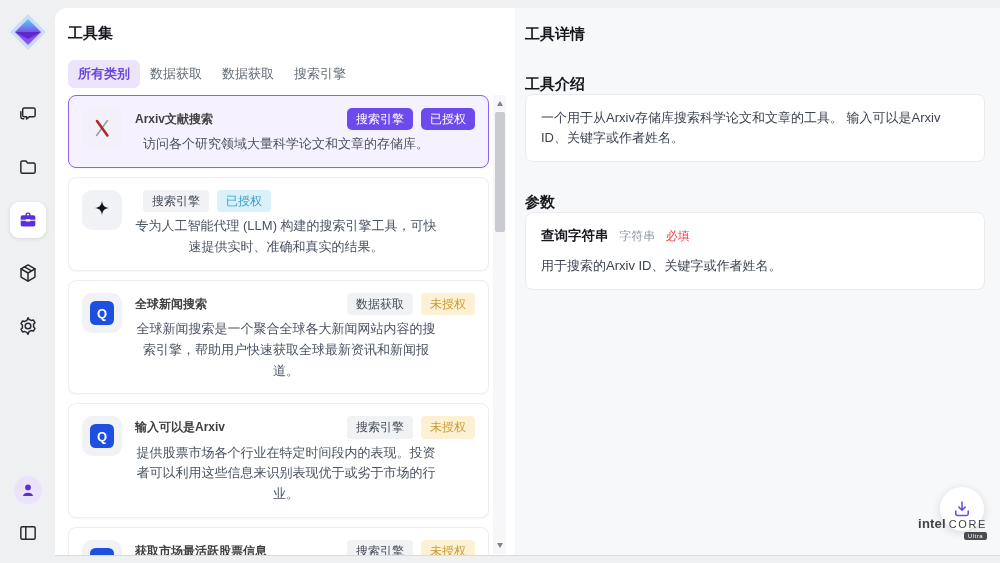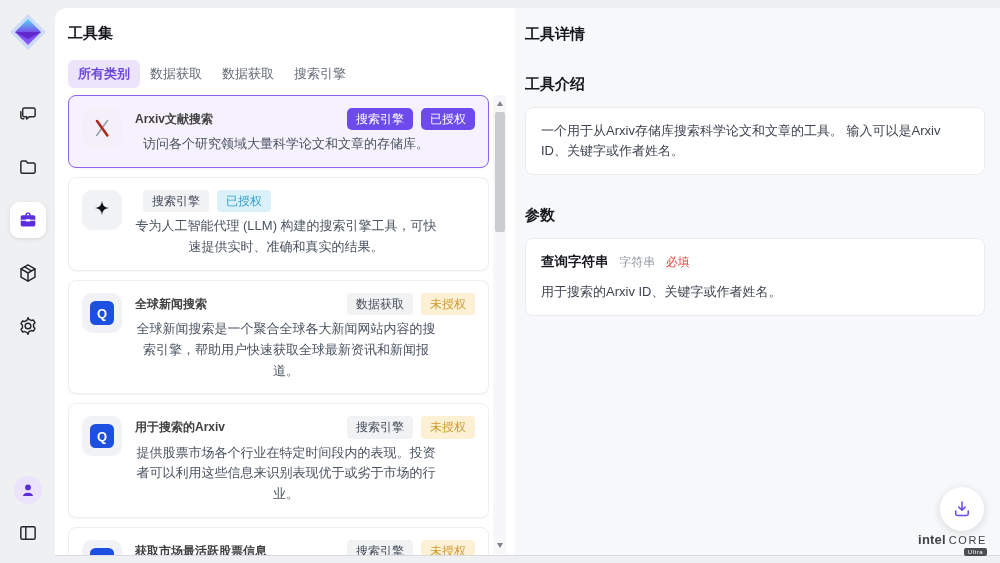--- a/index.html
+++ b/index.html
@@ -80,34 +80,34 @@
   .sb-up::after { content:""; border-left:3.5px solid transparent; border-right:3.5px solid transparent; border-bottom:5px solid #7d838c; }
   .sb-down::after { content:""; border-left:3.5px solid transparent; border-right:3.5px solid transparent; border-top:5px solid #7d838c; }
   .sb-thumb { position:absolute; top:17px; left:1.5px; width:10px; height:120px;
     background:#c9cbd0; border-radius:2px; cursor:pointer; }
 
   
   .details-panel { flex:1; background:#f7f8f9; padding:17px 15px 0 10px; position:relative; }
   .details-title { font-size:15px; font-weight:bold; }
   .section-heading { font-size:15px; font-weight:bold; margin-top:31px; }
   .info-box { background:#fff; border:1px solid #e9ebee; border-radius:8px;
-    padding:13px 15px; margin-top:13px; font-size:13px; color:#3d4450; line-height:1.55; }
+    padding:13px 15px; font-size:13px; color:#3d4450; line-height:1.55; }
   .param-name { font-size:13.5px; font-weight:bold; color:#15171c; }
   .param-type { font-size:12px; color:#8b939e; margin-left:7px; }
   .param-required { font-size:12px; color:#ef4444; margin-left:7px; }
   .param-desc { margin-top:9px; font-size:13px; color:#3d4450; }
 
   
   .fab { position:absolute; right:16px; bottom:32px; width:44px; height:44px;
     border:none; border-radius:50%; background:#fff; cursor:pointer;
     box-shadow:0 2px 10px rgba(0,0,0,.13);
     display:flex; align-items:center; justify-content:center; }
   .fab svg { width:22px; height:22px; stroke:#6d4aec; fill:none; stroke-width:1.7;
     stroke-linecap:round; stroke-linejoin:round; }
-  .intel { position:absolute; right:13px; bottom:7px; color:#3f4347; width:70px; }
+  .intel { position:absolute; right:13px; bottom:23px; color:#3f4347; width:70px; }
   .intel-row { display:flex; align-items:baseline; gap:3px; justify-content:flex-end; }
   .intel-name { font-size:13px; font-weight:bold; letter-spacing:.2px; }
   .intel-core { font-size:11px; letter-spacing:1.6px; font-weight:400; }
   .intel-badge { display:block; margin-left:auto; margin-top:1px; width:fit-content;
     background:#4a4e53; color:#fff; font-size:6px; padding:1px 4px; border-radius:2px;
     letter-spacing:.5px; }
 </style>
 </head>
 <body>
 
@@ -255,21 +255,21 @@
   </div>
         <div class="card">
     <div class="card-icon">
             <svg viewBox="0 0 24 24">
               <rect width="24" height="24" rx="5.5" fill="#1d4fe0"></rect>
               <text x="12" y="17" text-anchor="middle" font-size="13" font-weight="bold" fill="#fff" font-family="Liberation Sans, sans-serif">Q</text>
             </svg>
           </div>
     <div class="card-main">
       <div class="card-row1">
-        <div class="card-title">用于搜索的Arxiv</div>
+        <div class="card-title">输入可以是Arxiv</div>
         <div class="card-badges">
           <span class="badge cat">搜索引擎</span>
           <span class="badge auth-no">未授权</span>
         </div>
       </div>
       <div class="card-desc">提供股票市场各个行业在特定时间段内的表现。投资者可以利用这些信息来识别表现优于或劣于市场的行业。</div>
     </div>
   </div>
         <div class="card">
     <div class="card-icon">

